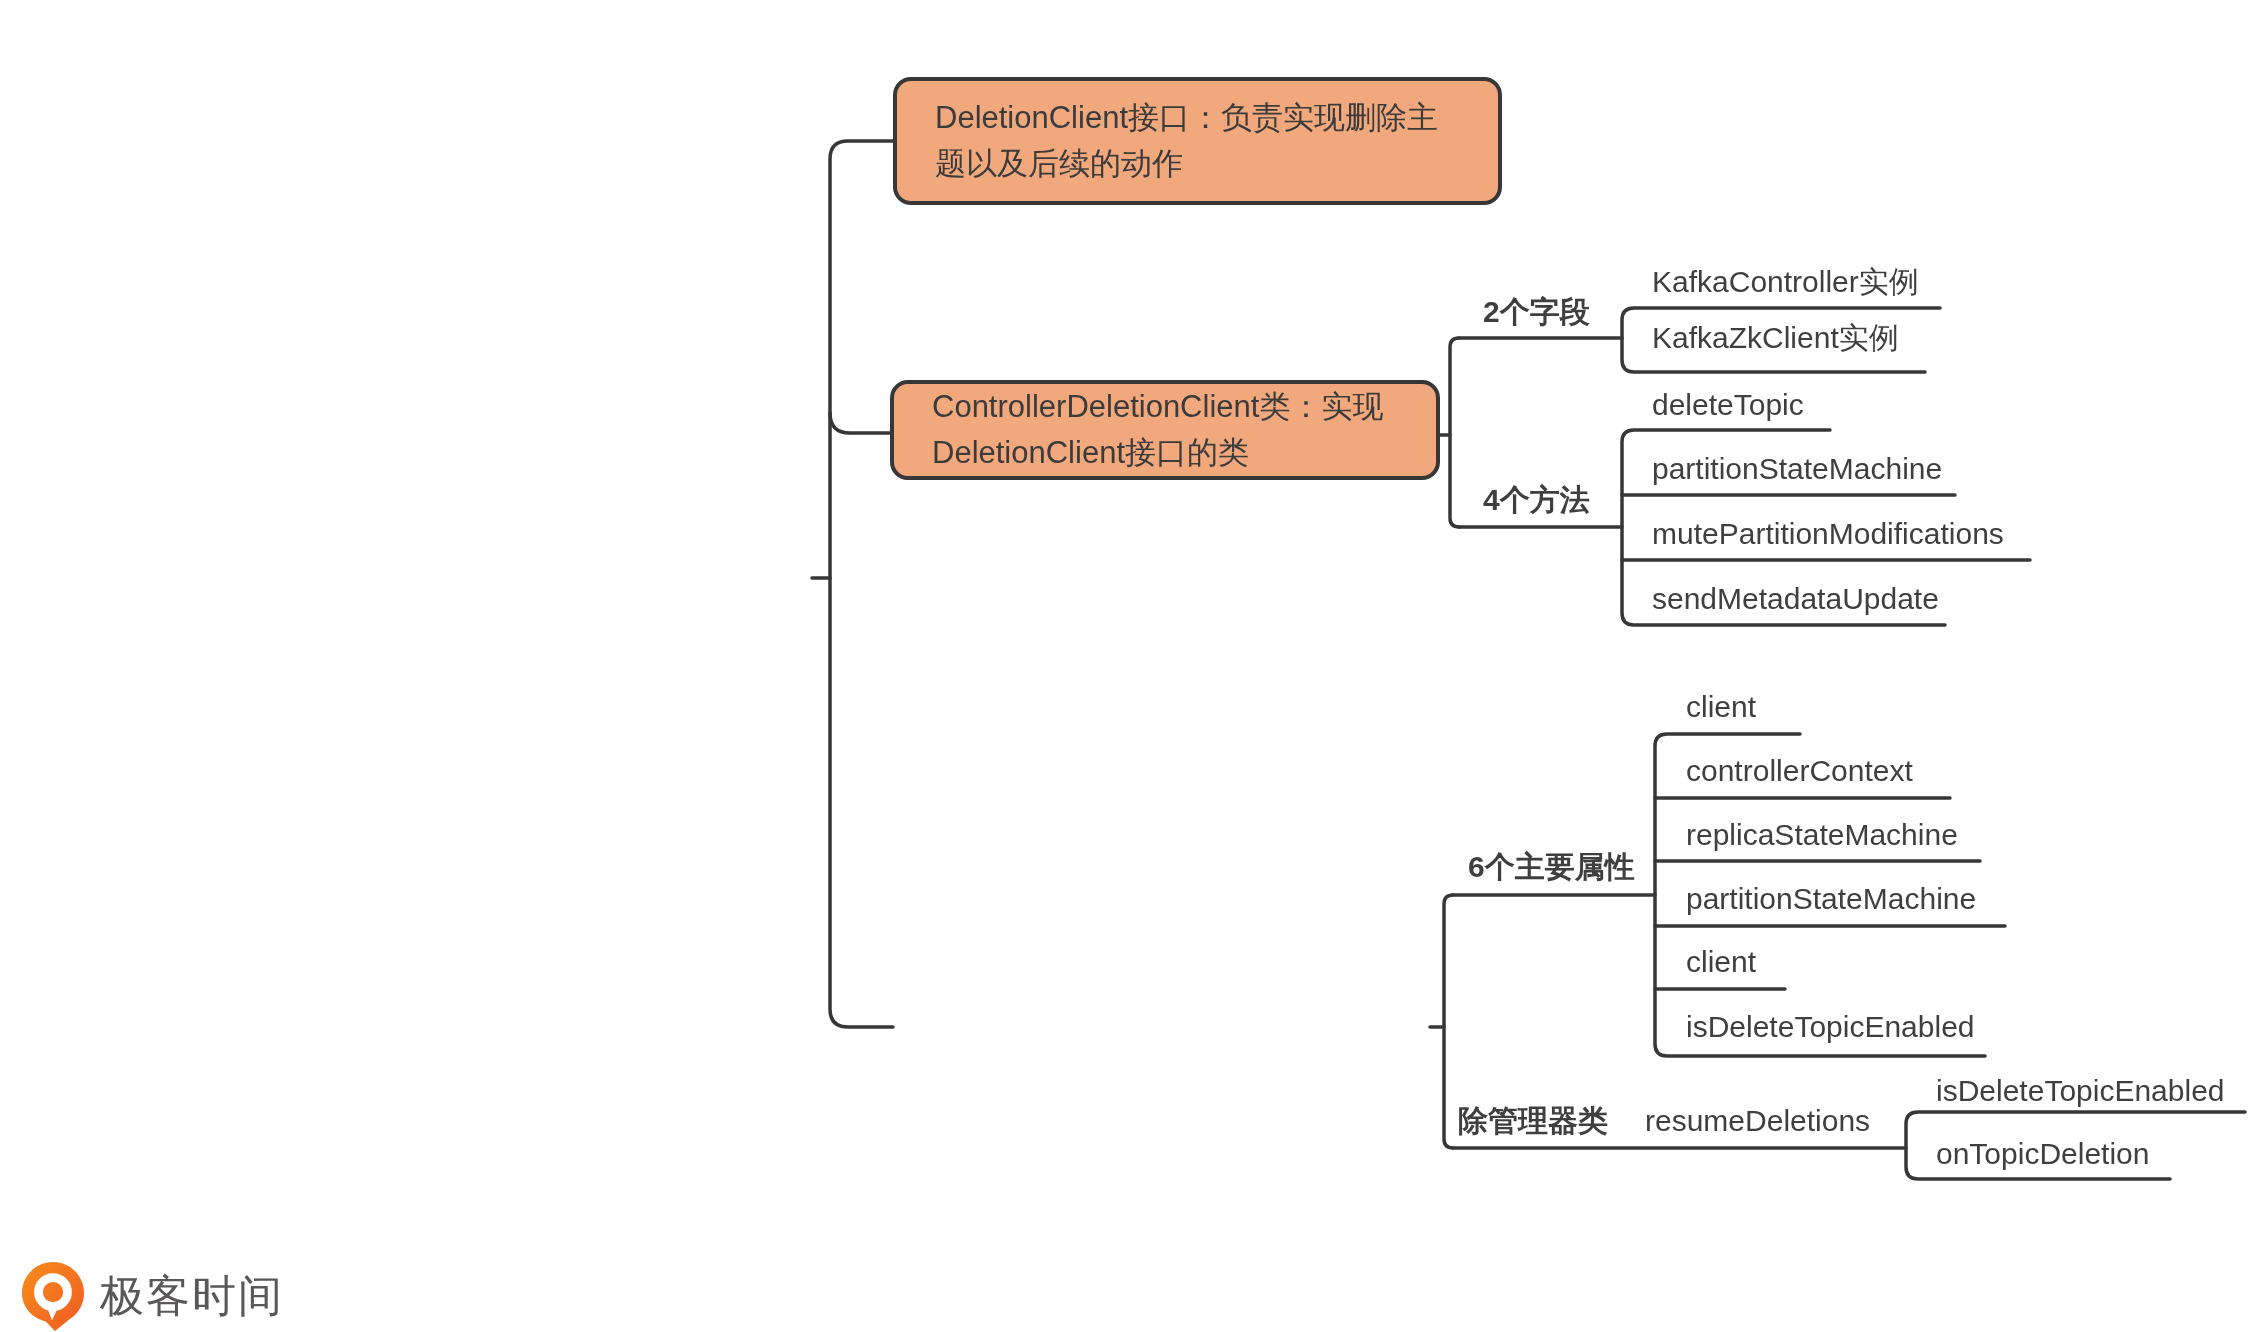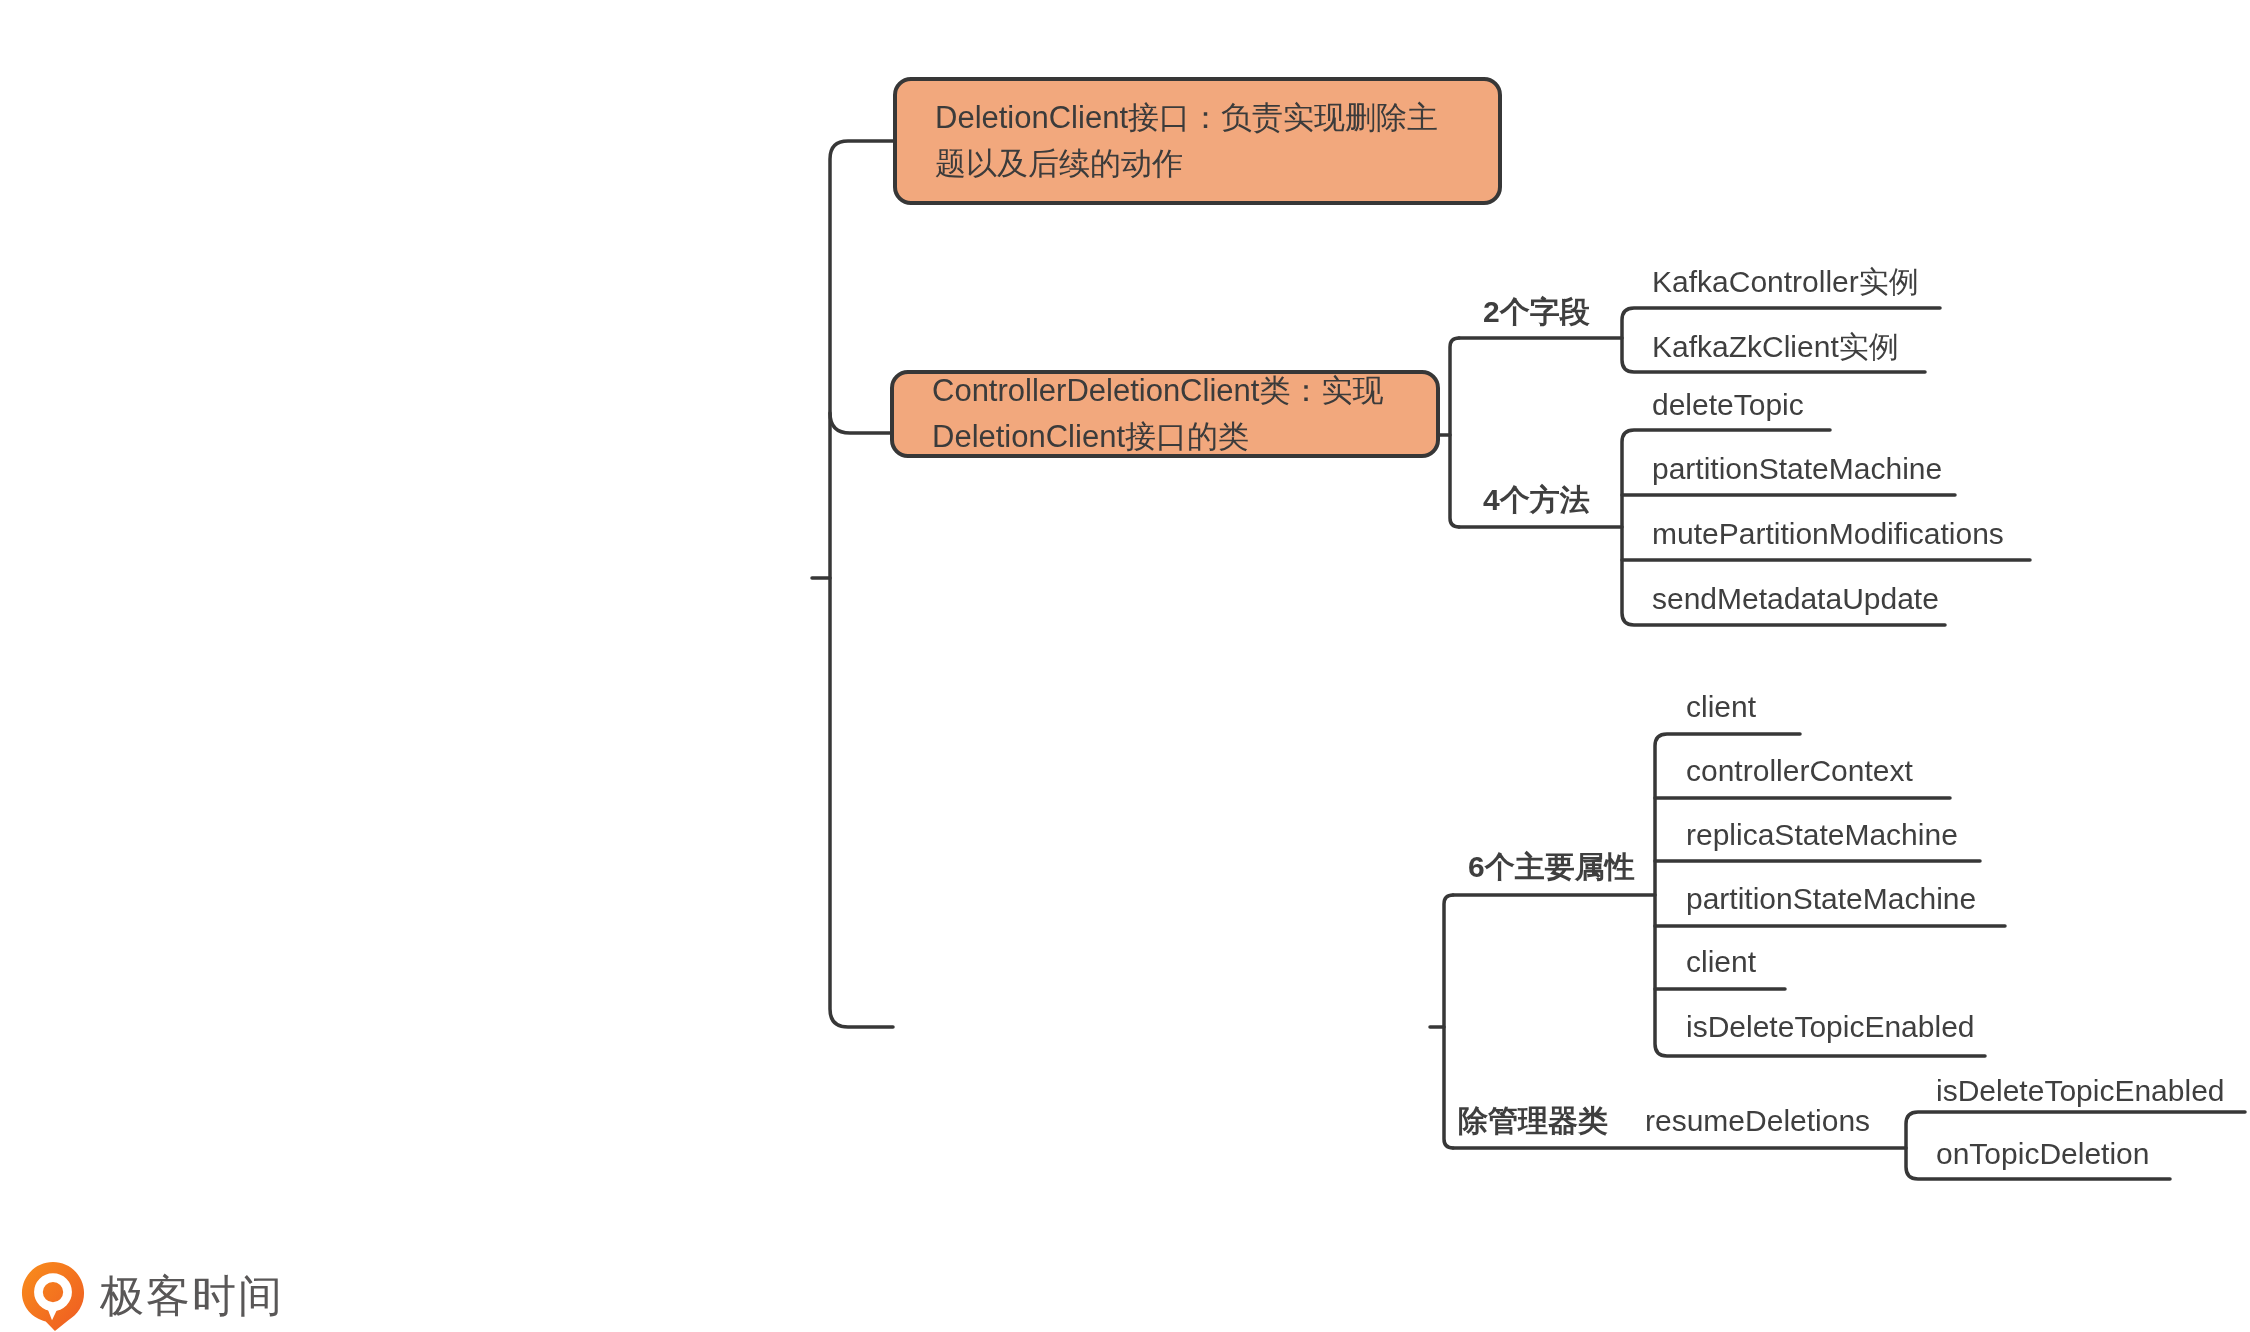--- a/index.html
+++ b/index.html
@@ -18,21 +18,21 @@
     justify-content:center;color:var(--root-text,#fff);
     font-size:40px;font-weight:bold;letter-spacing:.5px;
   }
   .branch-node{
     background:var(--branch-fill,#f2a87d);
     border:4.5px solid var(--branch-border,#373737);
     border-radius:18px;color:var(--branch-text,#3b3b3b);
     font-size:31px;line-height:46px;padding:0 38px;white-space:pre-line;
   }
   .branch-1{left:893px;top:77px;width:609px;height:128px;}
-  .branch-2{left:890px;top:370px;width:550px;height:88px;}
+  .branch-2{left:890px;top:380px;width:550px;height:100px;}
   .branch-3{left:890px;top:962px;width:542px;height:128px;}
   .leaf,.glabel{
     position:absolute;transform:translateY(-50%);
     font-size:30px;white-space:nowrap;color:var(--leaf-text,#3f3f3f);
   }
   .glabel{font-weight:bold;}
   .logo{position:absolute;left:20px;top:1260px;display:flex;align-items:center;}
   .logo-text{
     font-size:44px;font-weight:normal;color:var(--logo-text-color,#595757);
     margin-left:14px;letter-spacing:2px;
@@ -75,21 +75,21 @@
 题以及后续的动作</div>
 
   <div class="node branch-node branch-2">ControllerDeletionClient类：实现
 DeletionClient接口的类</div>
 
 
   <div class="glabel" style="left:1483px;top:312px">2个字段</div>
   <div class="glabel" style="left:1483px;top:500px">4个方法</div>
 
   <div class="leaf" style="left:1652px;top:282px">KafkaController实例</div>
-  <div class="leaf" style="left:1652px;top:347px">KafkaZkClient实例</div>
+  <div class="leaf" style="left:1652px;top:338px">KafkaZkClient实例</div>
   <div class="leaf" style="left:1652px;top:405px">deleteTopic</div>
   <div class="leaf" style="left:1652px;top:469px">partitionStateMachine</div>
   <div class="leaf" style="left:1652px;top:534px">mutePartitionModifications</div>
   <div class="leaf" style="left:1652px;top:599px">sendMetadataUpdate</div>
 
   <div class="glabel" style="left:1468px;top:867px">6个主要属性</div>
   <div class="glabel" style="left:1458px;top:1121px">除管理器类</div>
 
   <div class="leaf" style="left:1686px;top:707px">client</div>
   <div class="leaf" style="left:1686px;top:771px">controllerContext</div>

